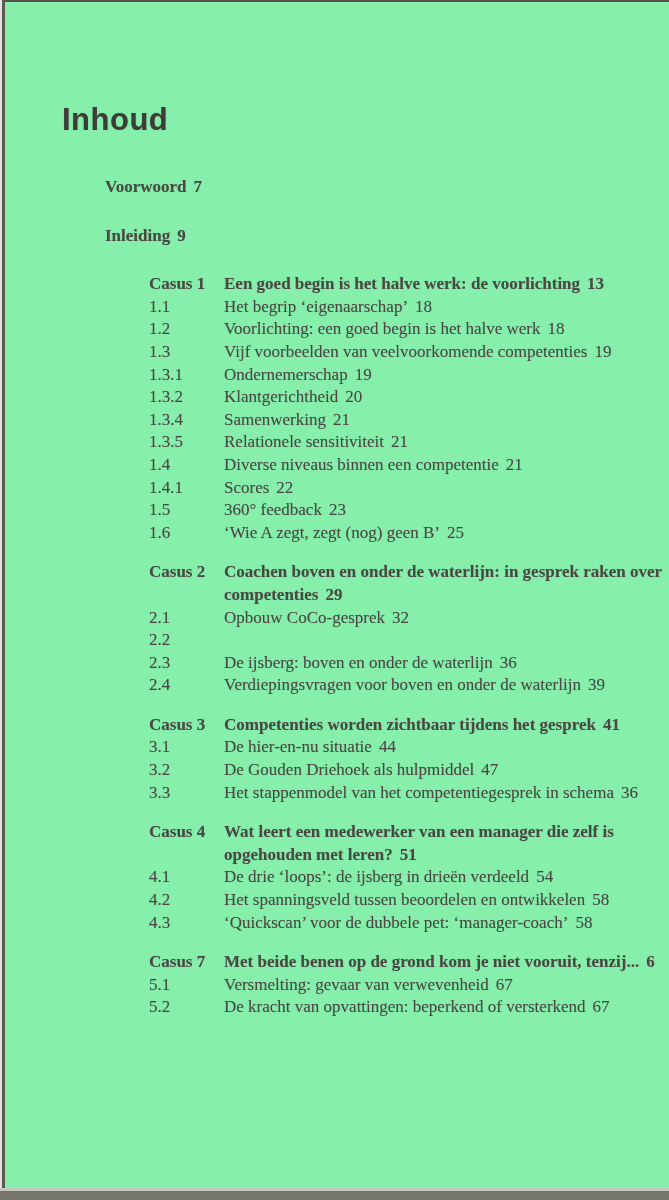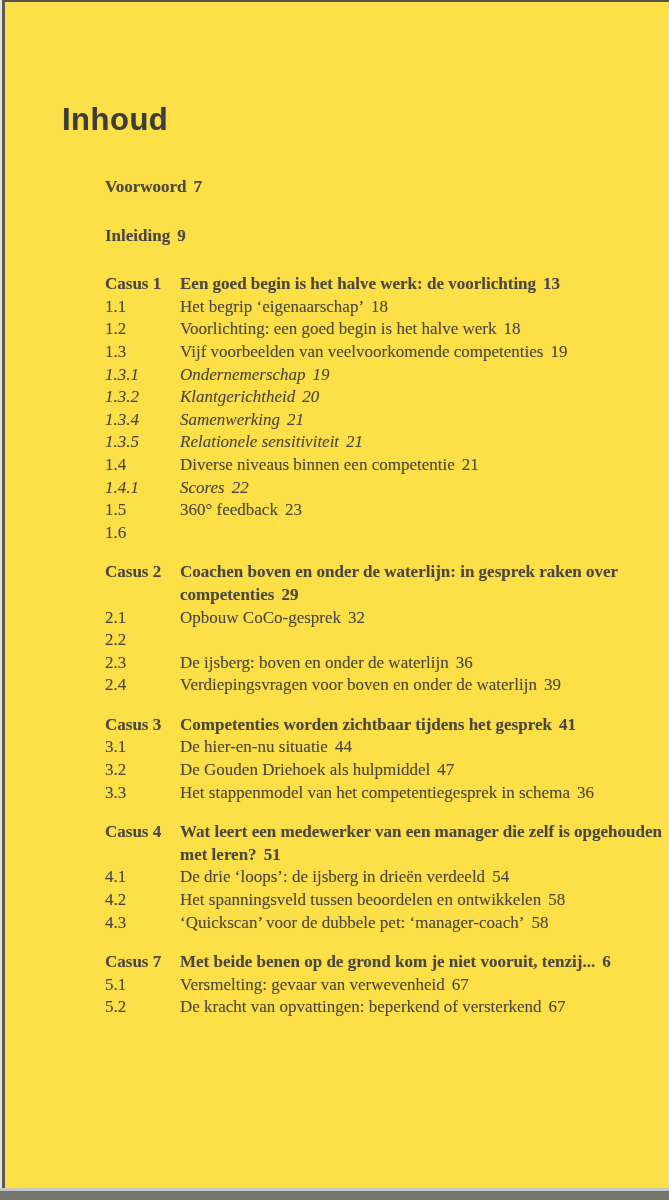--- a/index.html
+++ b/index.html
@@ -1,21 +1,21 @@
 <!DOCTYPE html>
 <html><head>
 <meta charset="utf-8">
 <style>
   html, body { margin: 0; padding: 0; background: #ffffff; }
 
   .page {
     position: relative;
     width: 669px;
     height: 1200px;
-    background: #fde047;
+    background: #86efac;
     overflow: hidden;
     font-family: "Liberation Serif", "DejaVu Serif", serif;
   }
 
   
   .edge { position: absolute; }
   .edge-top { top: 0; left: 0; right: 0; height: 2px; background: #56534d; }
   .edge-left-light { top: 0; left: 0; bottom: 0; width: 2px; background: #e4e3de; }
   .edge-left { top: 0; left: 2px; bottom: 0; width: 3px; background: #5b5952; }
   .edge-bottom-light { left: 0; right: 0; bottom: 9px; height: 3px; background: #c6c5be; }
@@ -42,26 +42,26 @@
     font-size: 17px;
     line-height: 22.6px;
     color: #4a4842;
     text-shadow: 0 0 1px rgba(74,72,66,0.30);
   }
 
   .fm-row { display: flex; font-weight: 700; margin-bottom: 26px; align-items: flex-end; }
 
   .chapter { margin-top: 17px; }
 
-  .row { display: flex; }
+  .row { display: flex; margin-left: 44px; }
   .row .num { flex: 0 0 75px; }
   .row .txt { flex: 1 1 auto; min-width: 0; }
 
   .chapter-row { font-weight: 700; }
-  .italic { font-style: italic; }
+  .italic { }
 
   .pg { margin-left: 7px; }
 </style>
 </head>
 <body>
 
 <div class="page">
   <div class="edge edge-top"></div>
   <div class="edge edge-left-light"></div>
   <div class="edge edge-left"></div>
@@ -122,20 +122,21 @@
           <div class="row italic">
             <span class="num">1.4.1</span>
             <span class="txt"><span>Scores</span><span class="pg">22</span></span>
           </div>
           <div class="row">
             <span class="num">1.5</span>
             <span class="txt"><span>360° feedback</span><span class="pg">23</span></span>
           </div>
           <div class="row">
             <span class="num">1.6</span>
+            <span class="txt"><span>‘Wie A zegt, zegt (nog) geen B’</span><span class="pg">25</span></span>
           </div>
         </div>
         <div class="chapter">
           <div class="row chapter-row">
             <span class="num">Casus 2</span>
             <span class="txt"><span>Coachen boven en onder de waterlijn: in gesprek raken over competenties</span><span class="pg">29</span></span>
           </div>
           <div class="row">
             <span class="num">2.1</span>
             <span class="txt"><span>Opbouw CoCo-gesprek</span><span class="pg">32</span></span>

